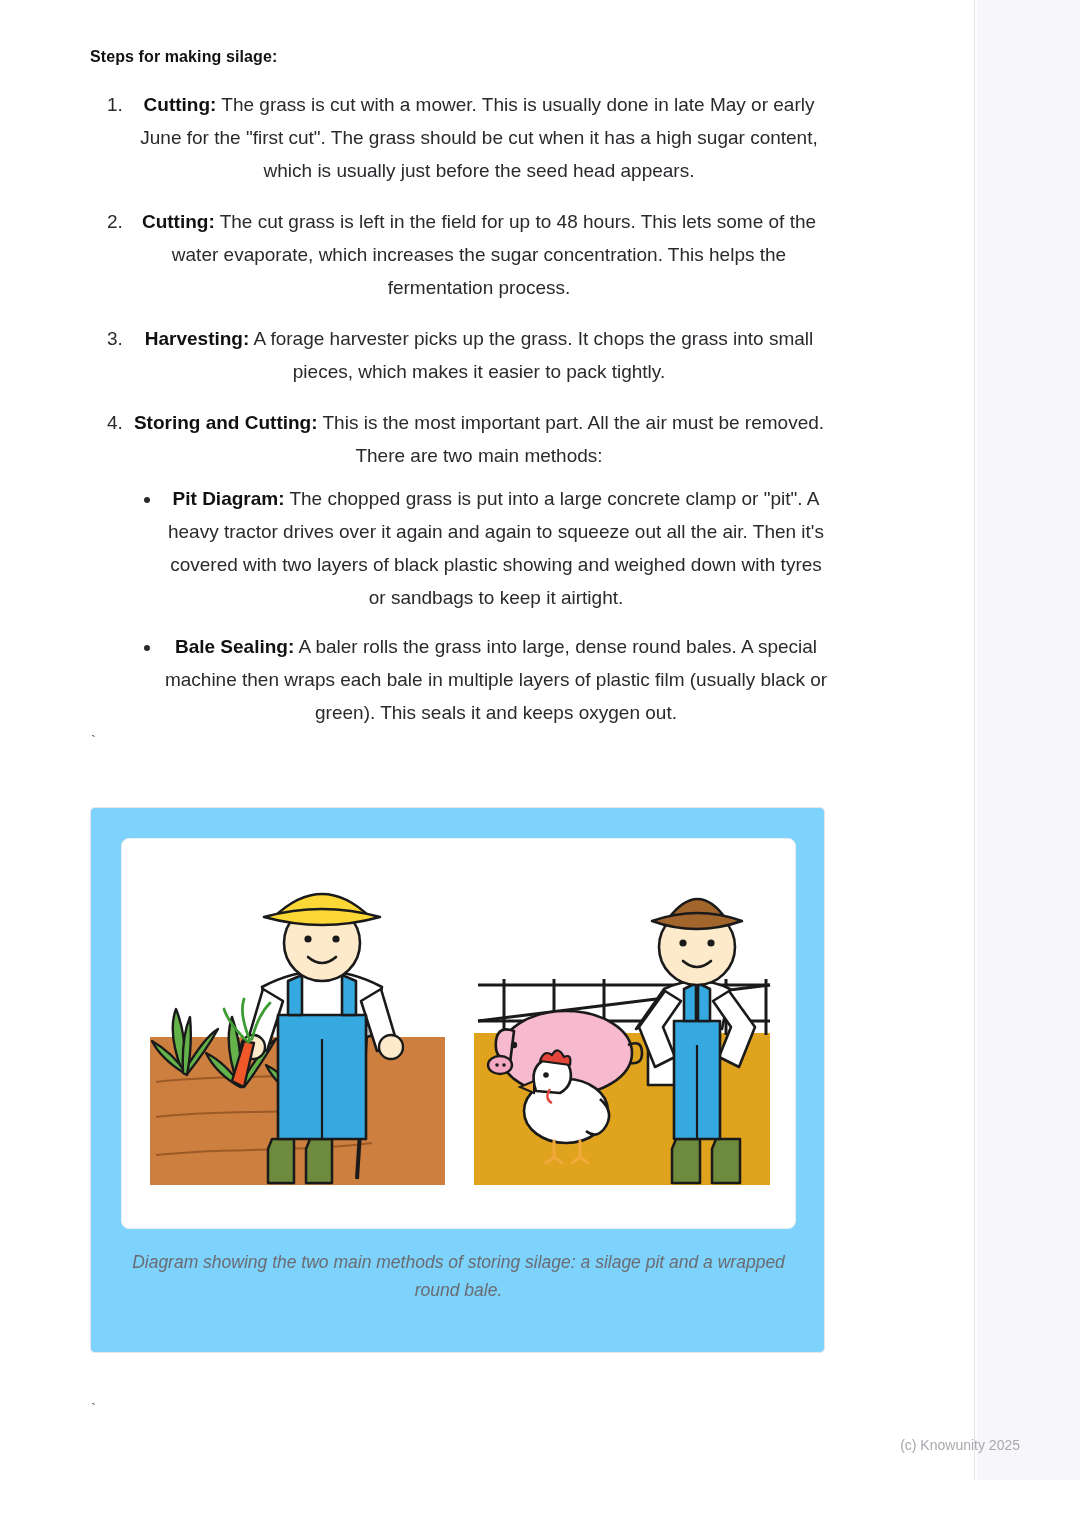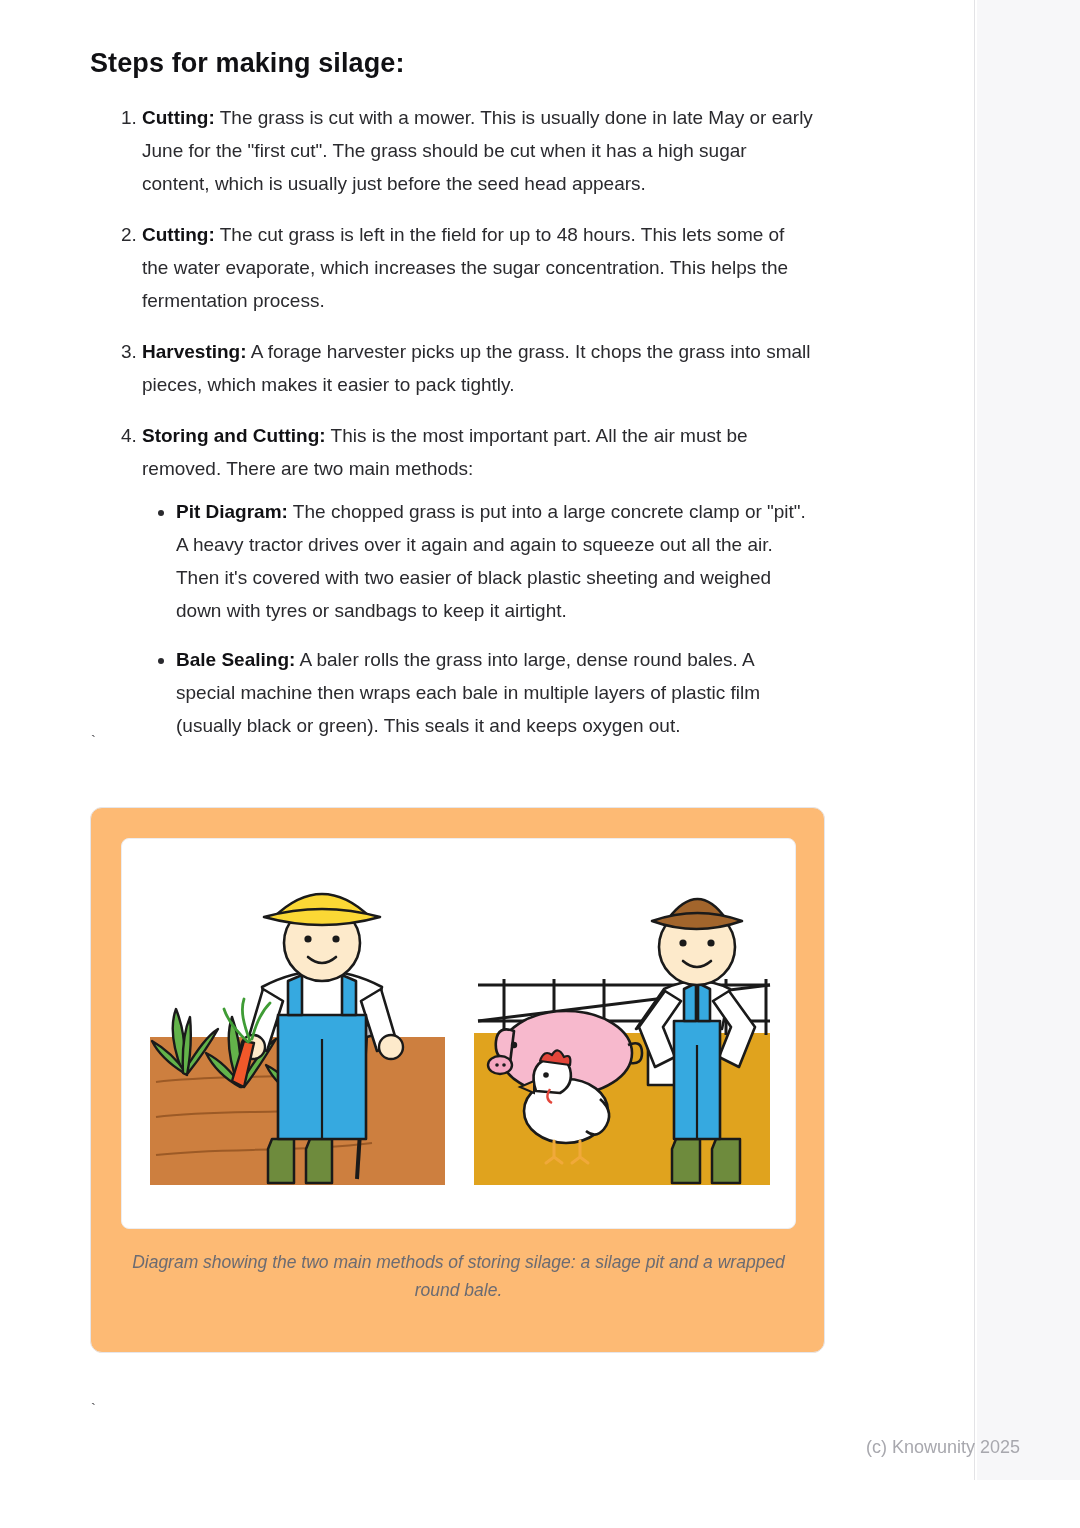--- a/index.html
+++ b/index.html
@@ -34,31 +34,32 @@
   }
 
   .content {
     position: absolute;
     left: 90px;
     top: 48px;
     width: 740px;
   }
 
   h2.section-title {
-    font-size: 27px;
+    font-size: 16px;
     font-weight: bold;
     margin: 0 0 22px 0;
     letter-spacing: 0.1px;
     color: #111114;
   }
 
   ol.steps {
-    margin: 14px;
+    margin: 0;
     padding-left: 38px;
     list-style-type: decimal;
+    text-align: center;
   }
   ol.steps > li {
     font-size: 19px;
     line-height: 33px;
     margin-bottom: 18px;
     color: #2a2a2e;
   }
   ol.steps > li::marker { color: #2a2a2e; }
   .lead { font-weight: bold; color: #111114; }
 
@@ -82,23 +83,23 @@
     line-height: 1;
   }
 
   
   .figure-card {
     position: absolute;
     left: 90px;
     top: 807px;
     width: 735px;
     height: 546px;
-    background: #fdba74;
+    background: #7dd3fc;
     border: 1px solid #e6e6ea;
-    border-radius: 12px;
+    border-radius: 5px;
   }
   .figure-image-frame {
     position: absolute;
     left: 30px;
     top: 30px;
     width: 675px;
     height: 391px;
     background: #ffffff;
     border: 1px solid #ededf0;
     border-radius: 8px;
@@ -113,21 +114,21 @@
     font-style: italic;
     font-size: 17.5px;
     line-height: 28px;
     color: #6b6b72;
   }
 
   .footer-note {
     position: absolute;
     right: 60px;
     top: 1437px;
-    font-size: 18px;
+    font-size: 14px;
     color: #a8a8ae;
   }
 
   svg { display: block; }
 </style>
 </head>
 <body>
 
 <div id="page">
 
@@ -146,21 +147,21 @@
       <li>
         <span class="lead">Cutting:</span><span> The cut grass is left in the field for up to 48 hours. This lets some of the water evaporate, which increases the sugar concentration. This helps the fermentation process.</span>
       </li>
       <li>
         <span class="lead">Harvesting:</span><span> A forage harvester picks up the grass. It chops the grass into small pieces, which makes it easier to pack tightly.</span>
       </li>
       <li>
         <span class="lead">Storing and Cutting:</span><span> This is the most important part. All the air must be removed. There are two main methods:</span>
         <ul class="sub">
           <li>
-            <span class="lead">Pit Diagram:</span><span> The chopped grass is put into a large concrete clamp or "pit". A heavy tractor drives over it again and again to squeeze out all the air. Then it's covered with two easier of black plastic sheeting and weighed down with tyres or sandbags to keep it airtight.</span>
+            <span class="lead">Pit Diagram:</span><span> The chopped grass is put into a large concrete clamp or "pit". A heavy tractor drives over it again and again to squeeze out all the air. Then it's covered with two layers of black plastic showing and weighed down with tyres or sandbags to keep it airtight.</span>
           </li>
           <li>
             <span class="lead">Bale Sealing:</span><span> A baler rolls the grass into large, dense round bales. A special machine then wraps each bale in multiple layers of plastic film (usually black or green). This seals it and keeps oxygen out.</span>
           </li>
         </ul>
       </li>
     </ol>
   </div>
 
   <div class="tick-mark" style="left:91px; top:733px;">`</div>

